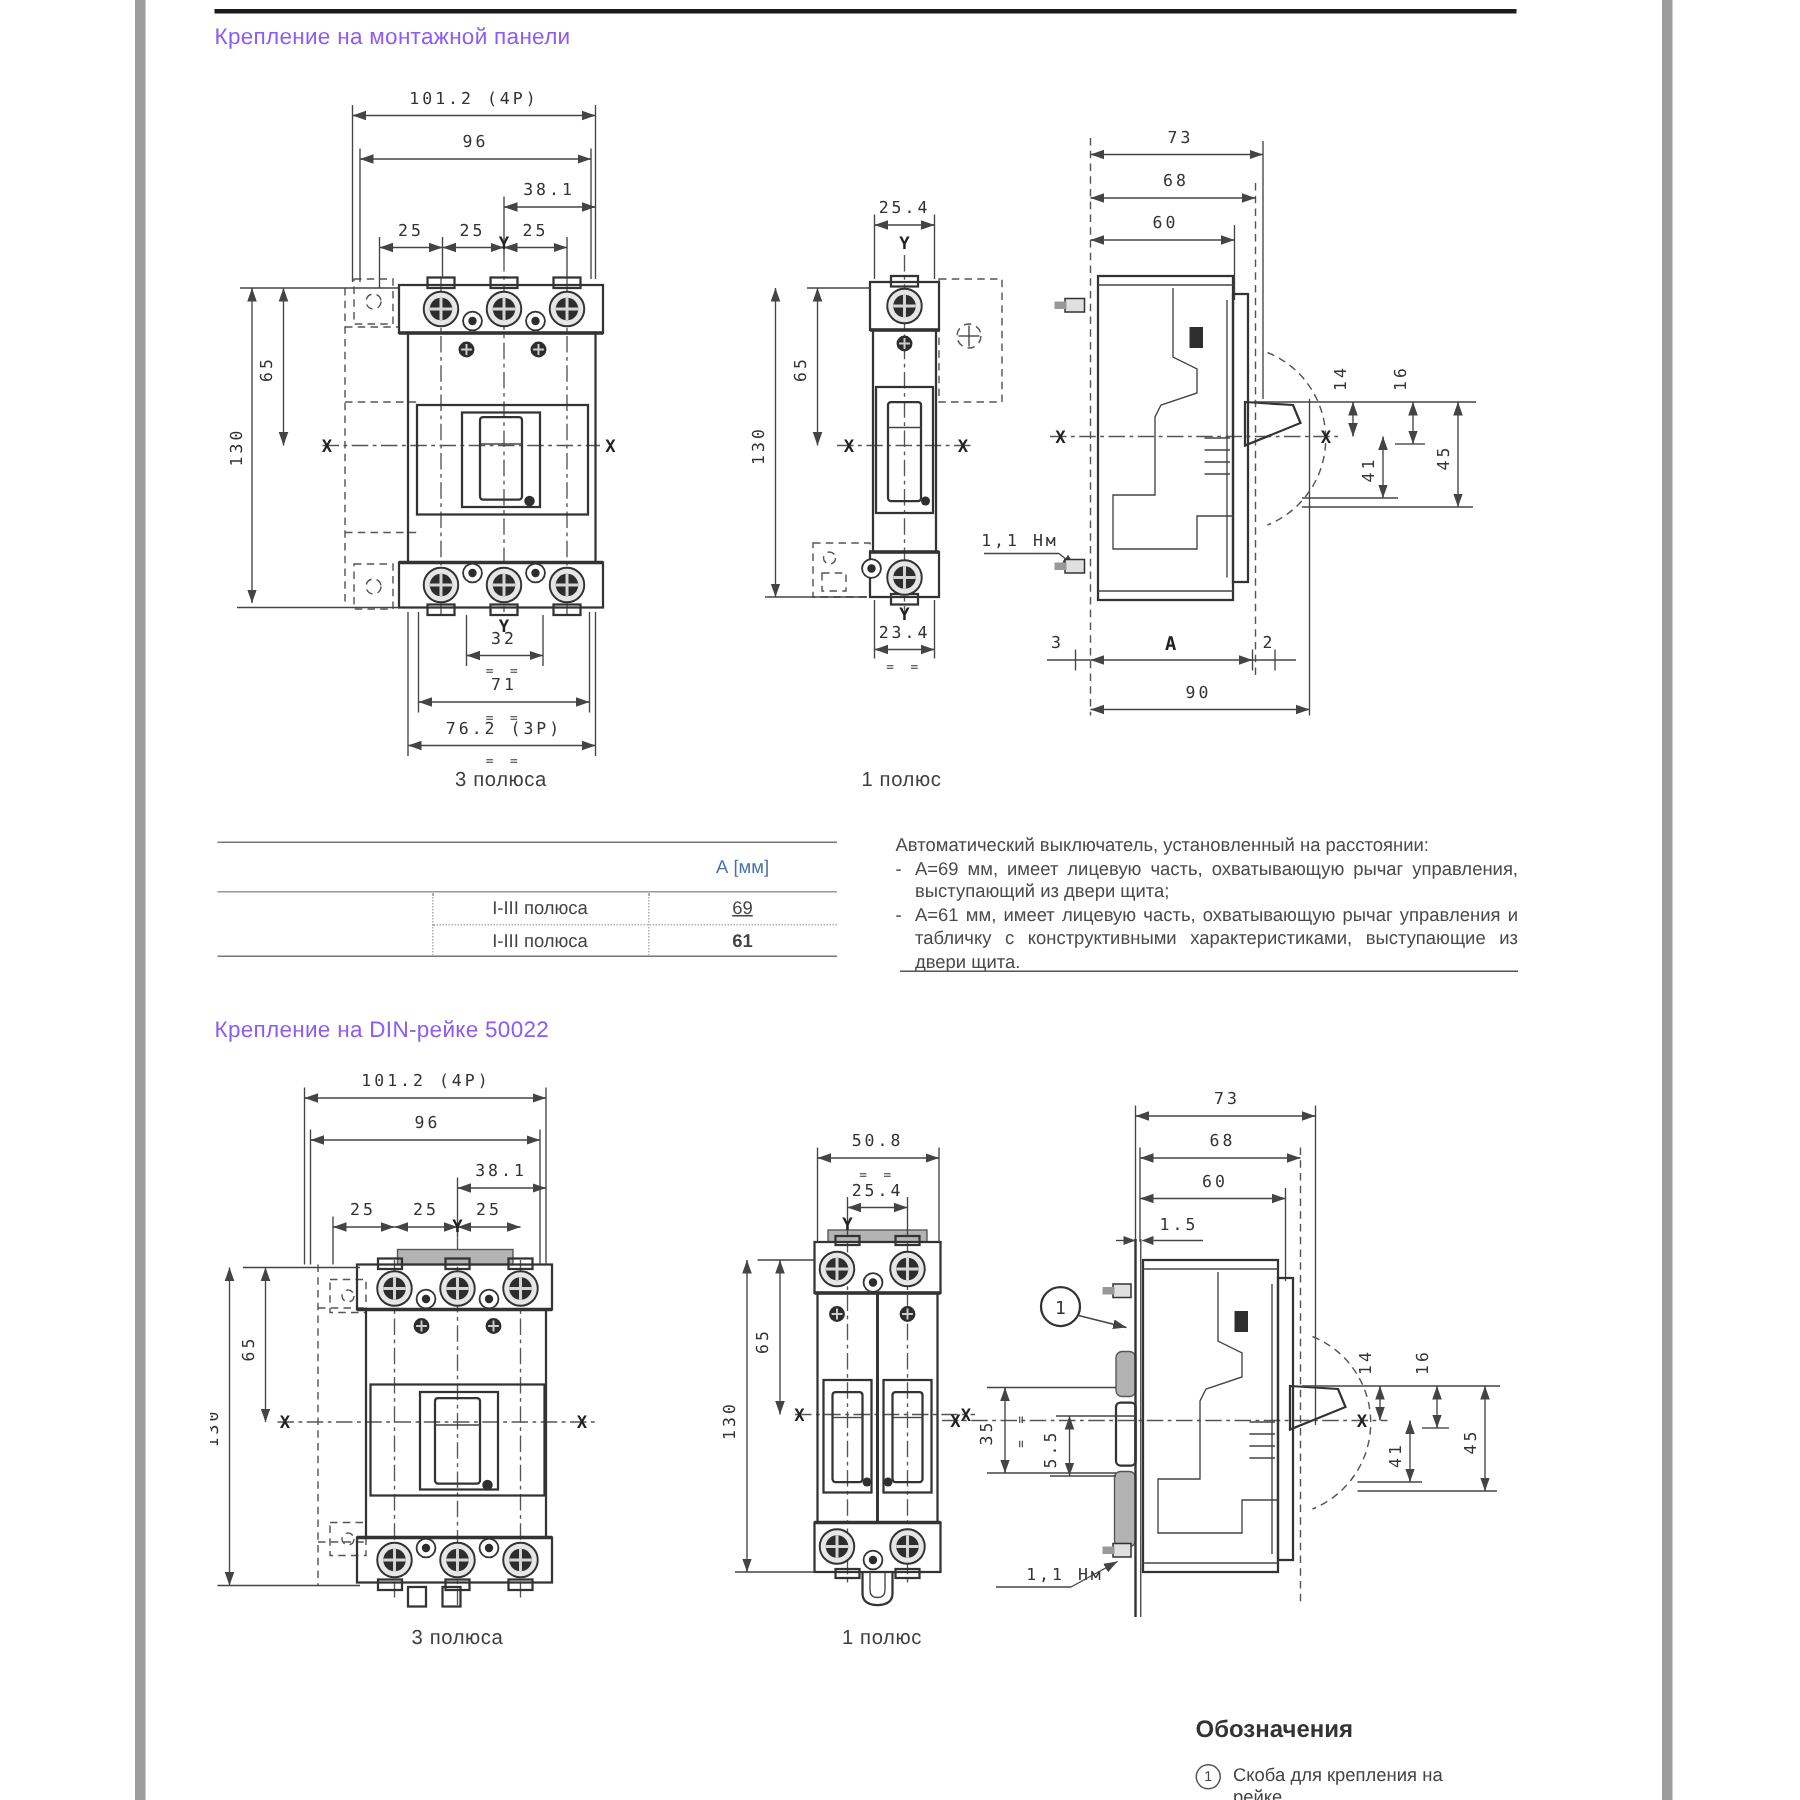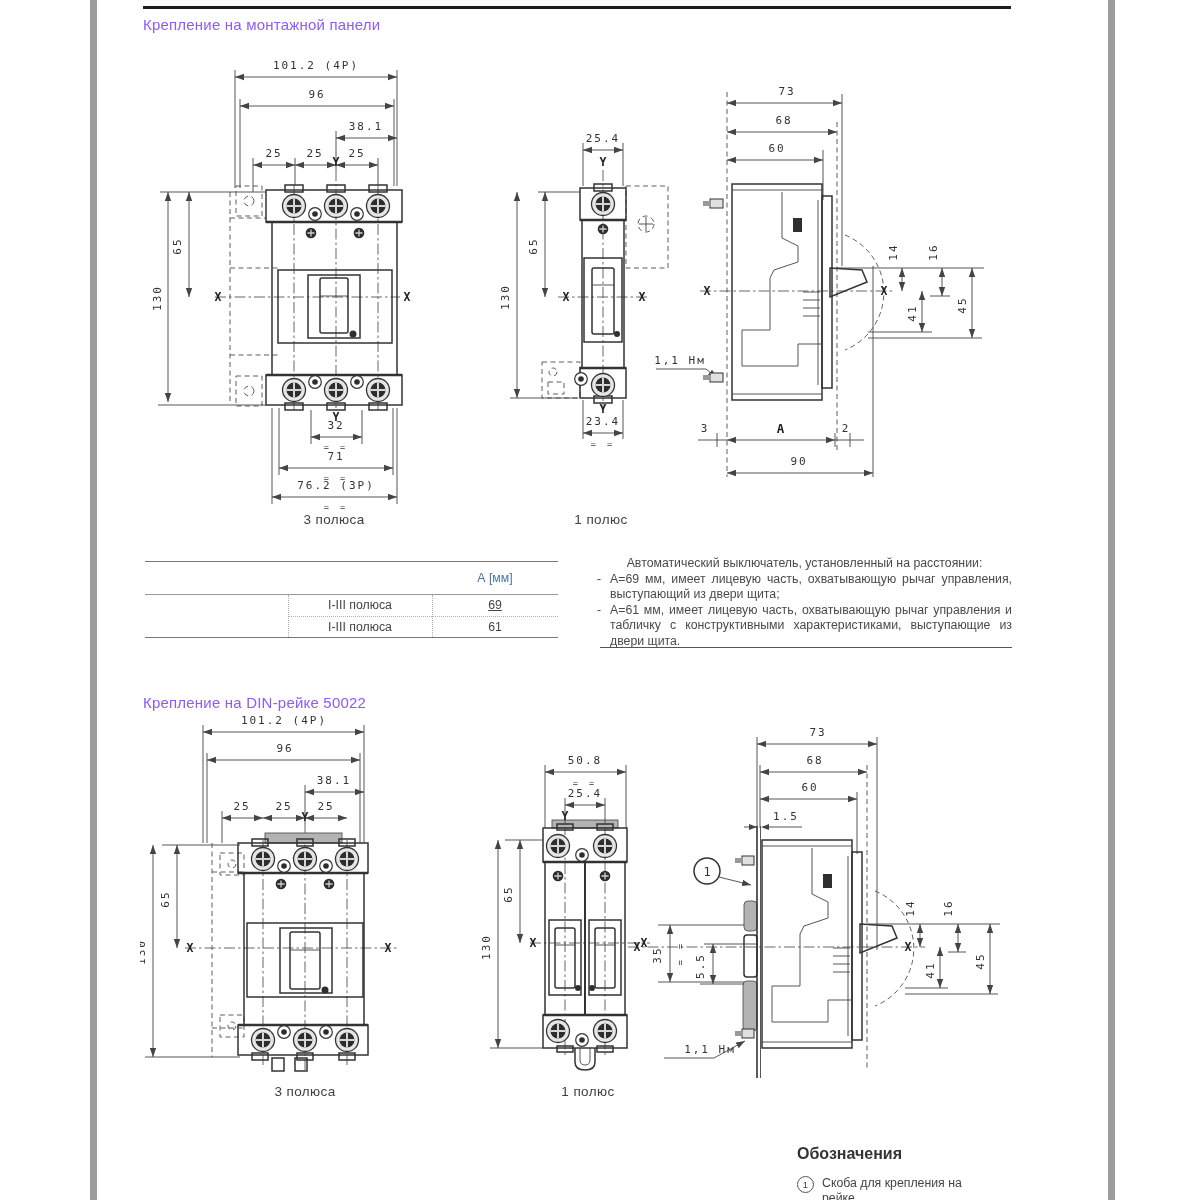--- a/index.html
+++ b/index.html
@@ -15,21 +15,21 @@
   .tbl .hdr-line{position:absolute;left:0;top:32px;width:413px;height:0;border-top:1.5px solid #999;}
   .tbl .blue{color:#4a72a4;line-height:1.2;}
   .tbl .vdot{position:absolute;top:33px;height:42px;width:0;border-left:1px dotted #b0b0b0;}
   .tbl .hdot{position:absolute;left:143px;top:54px;width:270px;height:0;border-top:1px dotted #b0b0b0;}
   
   .notes{position:absolute;left:597px;top:556px;width:415px;font-size:12.3px;line-height:15.6px;
          color:#4a4a4a;}
   .note-item{display:flex;}
   .note-item .nm{width:13px;flex:none;}
   .note-item .nt{flex:1;text-align:justify;}
-  .notes .intro{text-align:center;}
+  .notes .intro{text-align:left;}
   .notes-rule{position:absolute;left:600px;top:647px;width:412px;height:1px;background:#555;}
   
   .legend{position:absolute;left:797px;top:1145px;width:210px;color:#444;}
   .leg-title{font-size:16px;font-weight:600;color:#333;margin-bottom:13px;}
   .leg-item{display:flex;gap:8px;font-size:12.3px;line-height:15px;}
   .leg-marker{width:15px;height:15px;border:1.2px solid #555;border-radius:50%;font-size:9.5px;
               display:flex;align-items:center;justify-content:center;flex:none;margin-top:0px;}
   .leg-text{width:162px;}
   
   svg{position:absolute;}
@@ -295,40 +295,40 @@
       <text class="ax" x="884" y="295">X</text>
     </g>
   </svg>
 
   <div class="tbl">
     <div class="cell blue" style="left:287px;top:0;width:126px;height:32px;text-align:center;">А [мм]</div>
     <div class="hdr-line"></div>
     <div class="cell" style="left:143px;top:32px;width:144px;height:22px;">I-III полюса</div>
     <div class="cell" style="left:287px;top:32px;width:126px;height:22px;text-decoration:underline;">69</div>
     <div class="cell" style="left:143px;top:54px;width:144px;height:21px;">I-III полюса</div>
-    <div class="cell" style="left:287px;top:54px;width:126px;height:21px;">61</div>
+    <div class="cell" style="left:287px;top:54px;width:126px;height:21px;font-weight:bold;">61</div>
     <div class="vdot" style="left:143px;"></div>
     <div class="vdot" style="left:287px;"></div>
     <div class="hdot"></div>
   </div>
 
   <div class="notes">
     <div class="intro">Автоматический выключатель, установленный на расстоянии:</div>
     <div class="note-item">
       <span class="nm">-</span>
       <span class="nt">А=69 мм, имеет лицевую часть, охватывающую рычаг управления, выступающий из двери щита;</span>
     </div>
     <div class="note-item">
       <span class="nm">-</span>
       <span class="nt">А=61 мм, имеет лицевую часть, охватывающую рычаг управления и табличку с конструктивными характеристиками, выступающие из двери щита.</span>
     </div>
   </div>
   <div class="notes-rule"></div>
 
-  <div class="sec-title" style="left:143px;top:678px;margin-top:16px;">Крепление на DIN-рейке 50022</div>
+  <div class="sec-title" style="left:143px;top:678px;">Крепление на DIN-рейке 50022</div>
 
   <svg style="left:140px;top:700px;" width="880" height="410" viewBox="140 700 880 410">
     <defs>
       <marker id="ar2" markerWidth="10" markerHeight="8" refX="9" refY="4" orient="auto-start-reverse" markerUnits="userSpaceOnUse">
         <path d="M0,0.8 L9,4 L0,7.2 Z" fill="#444"></path>
       </marker>
       <g id="sb2">
           <circle r="11.5" fill="#e6e6e6" stroke="#333" stroke-width="1.3"></circle>
         <circle r="7.5" fill="#2d2d2d"></circle>
         <path d="M-7.5,0 H7.5 M0,-7.5 V7.5" stroke="#d5d5d5" stroke-width="2"></path>

